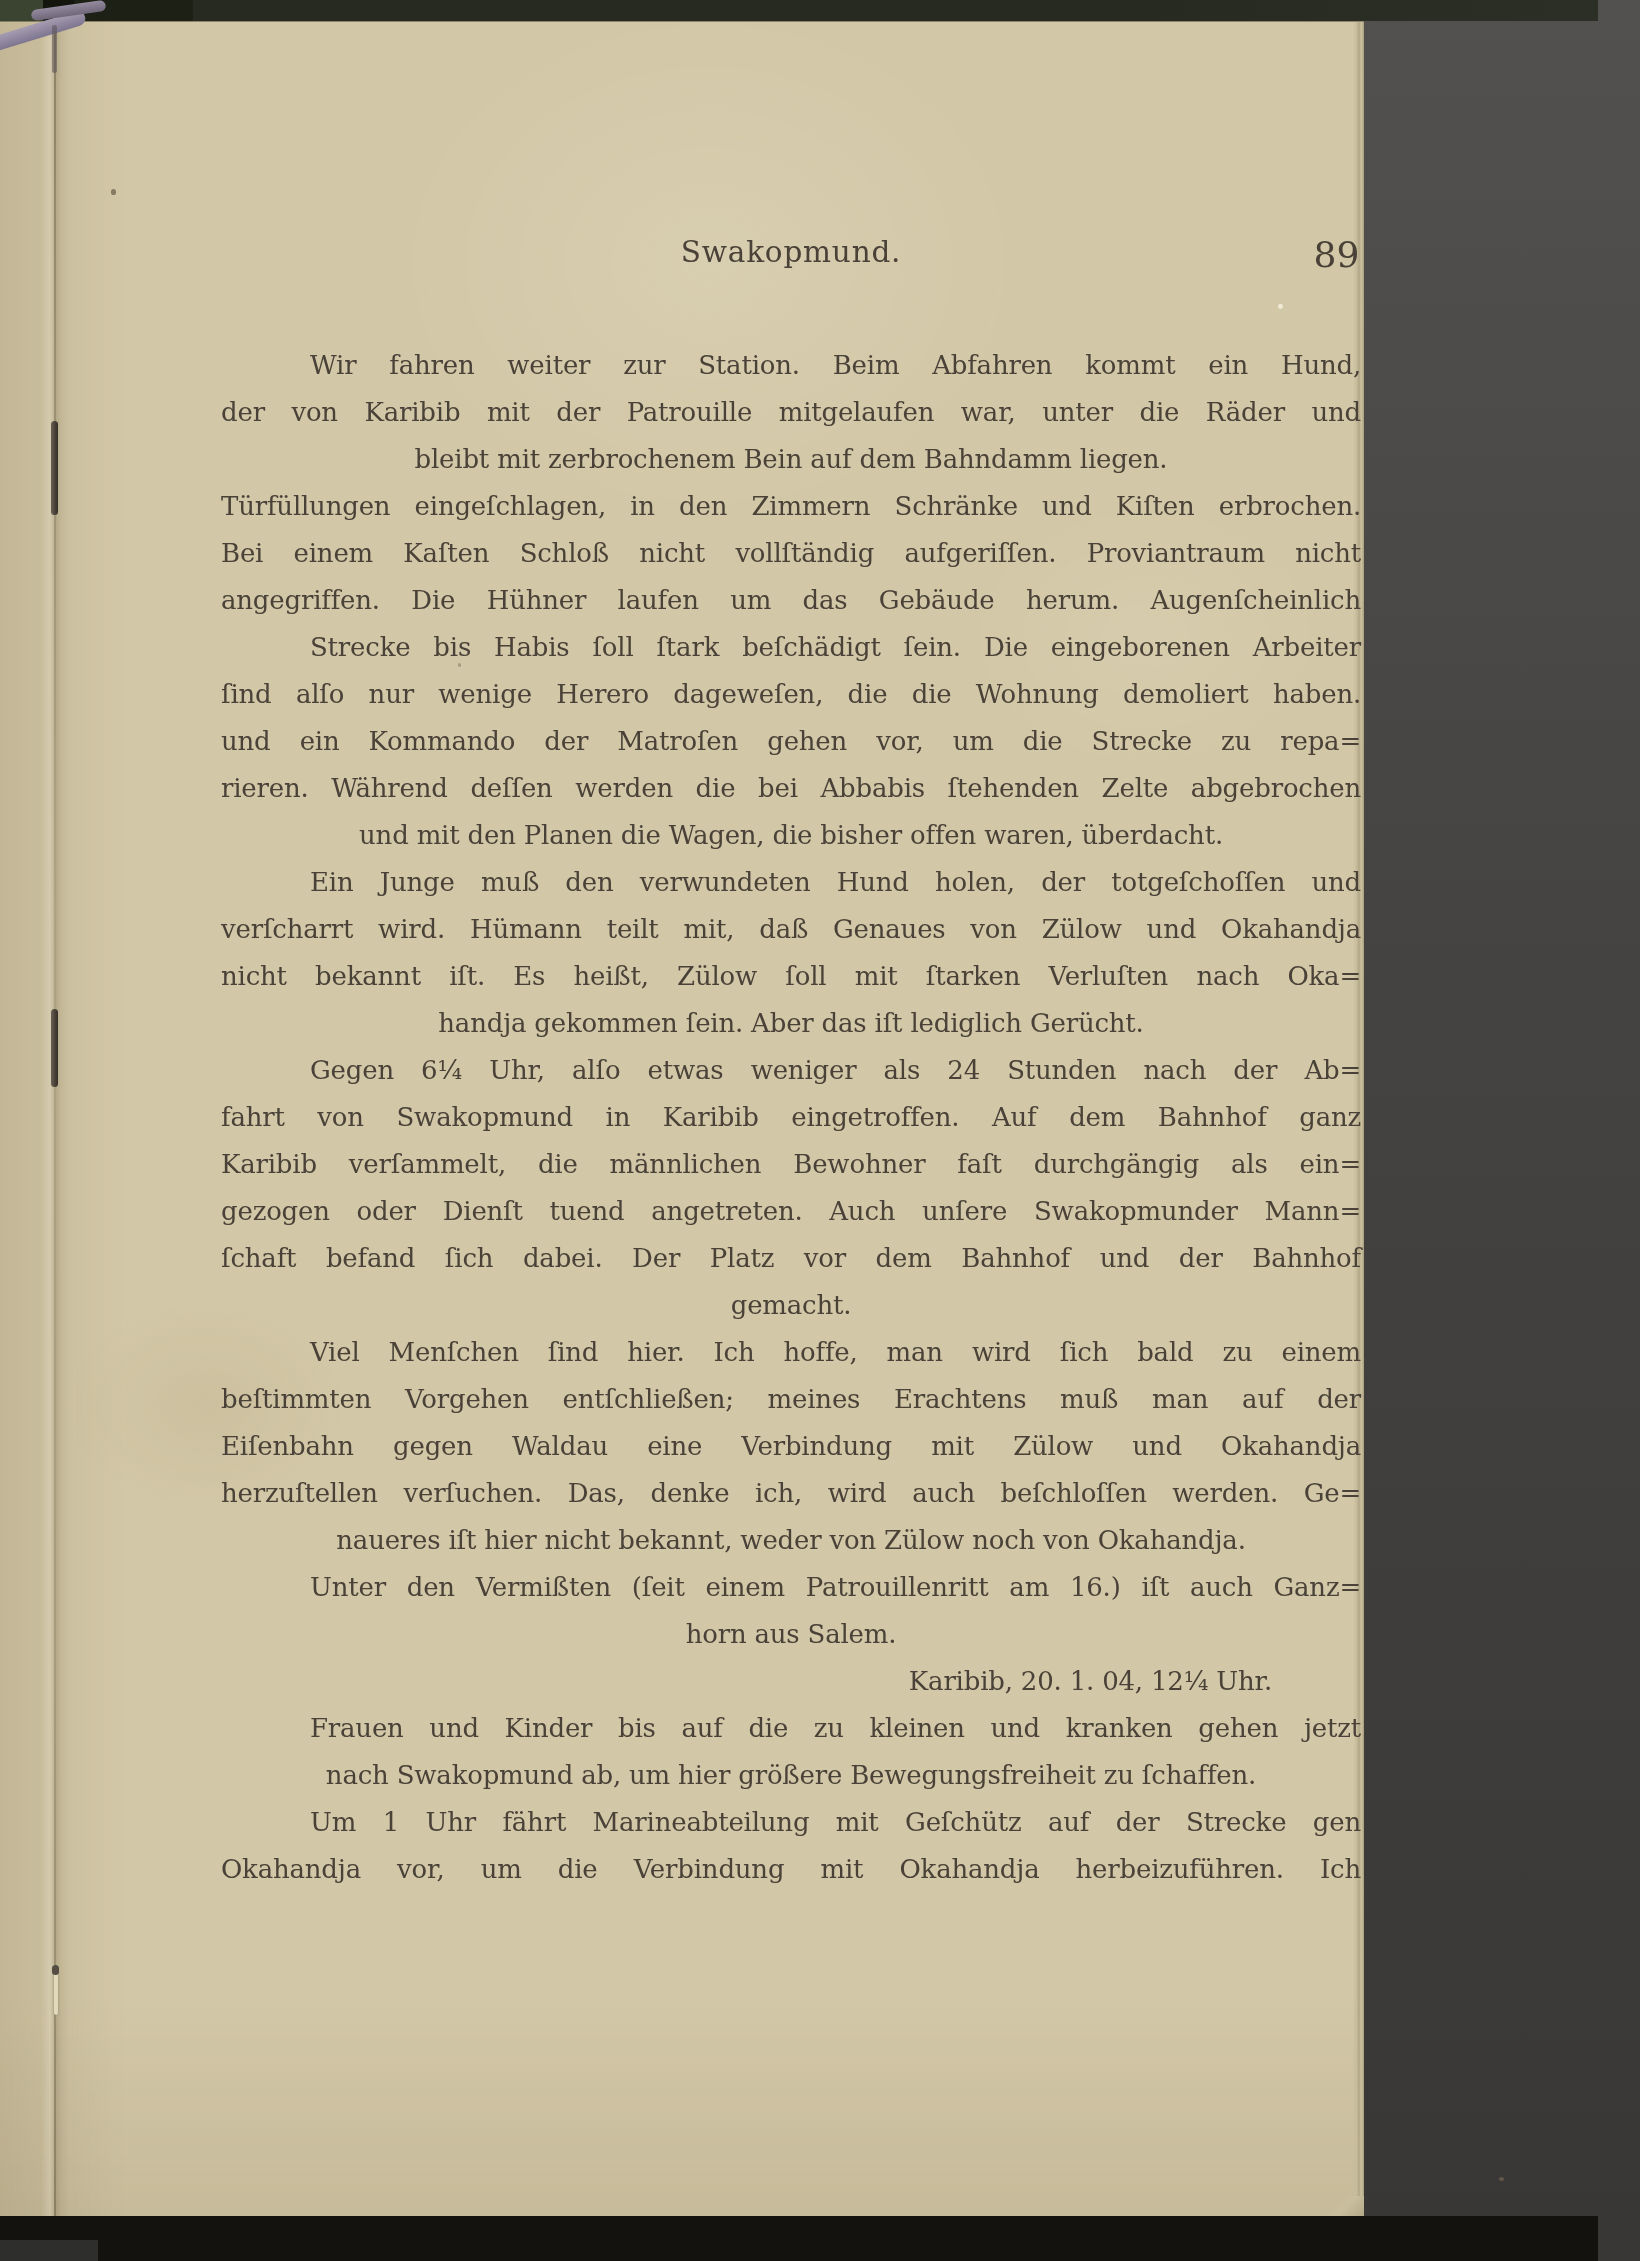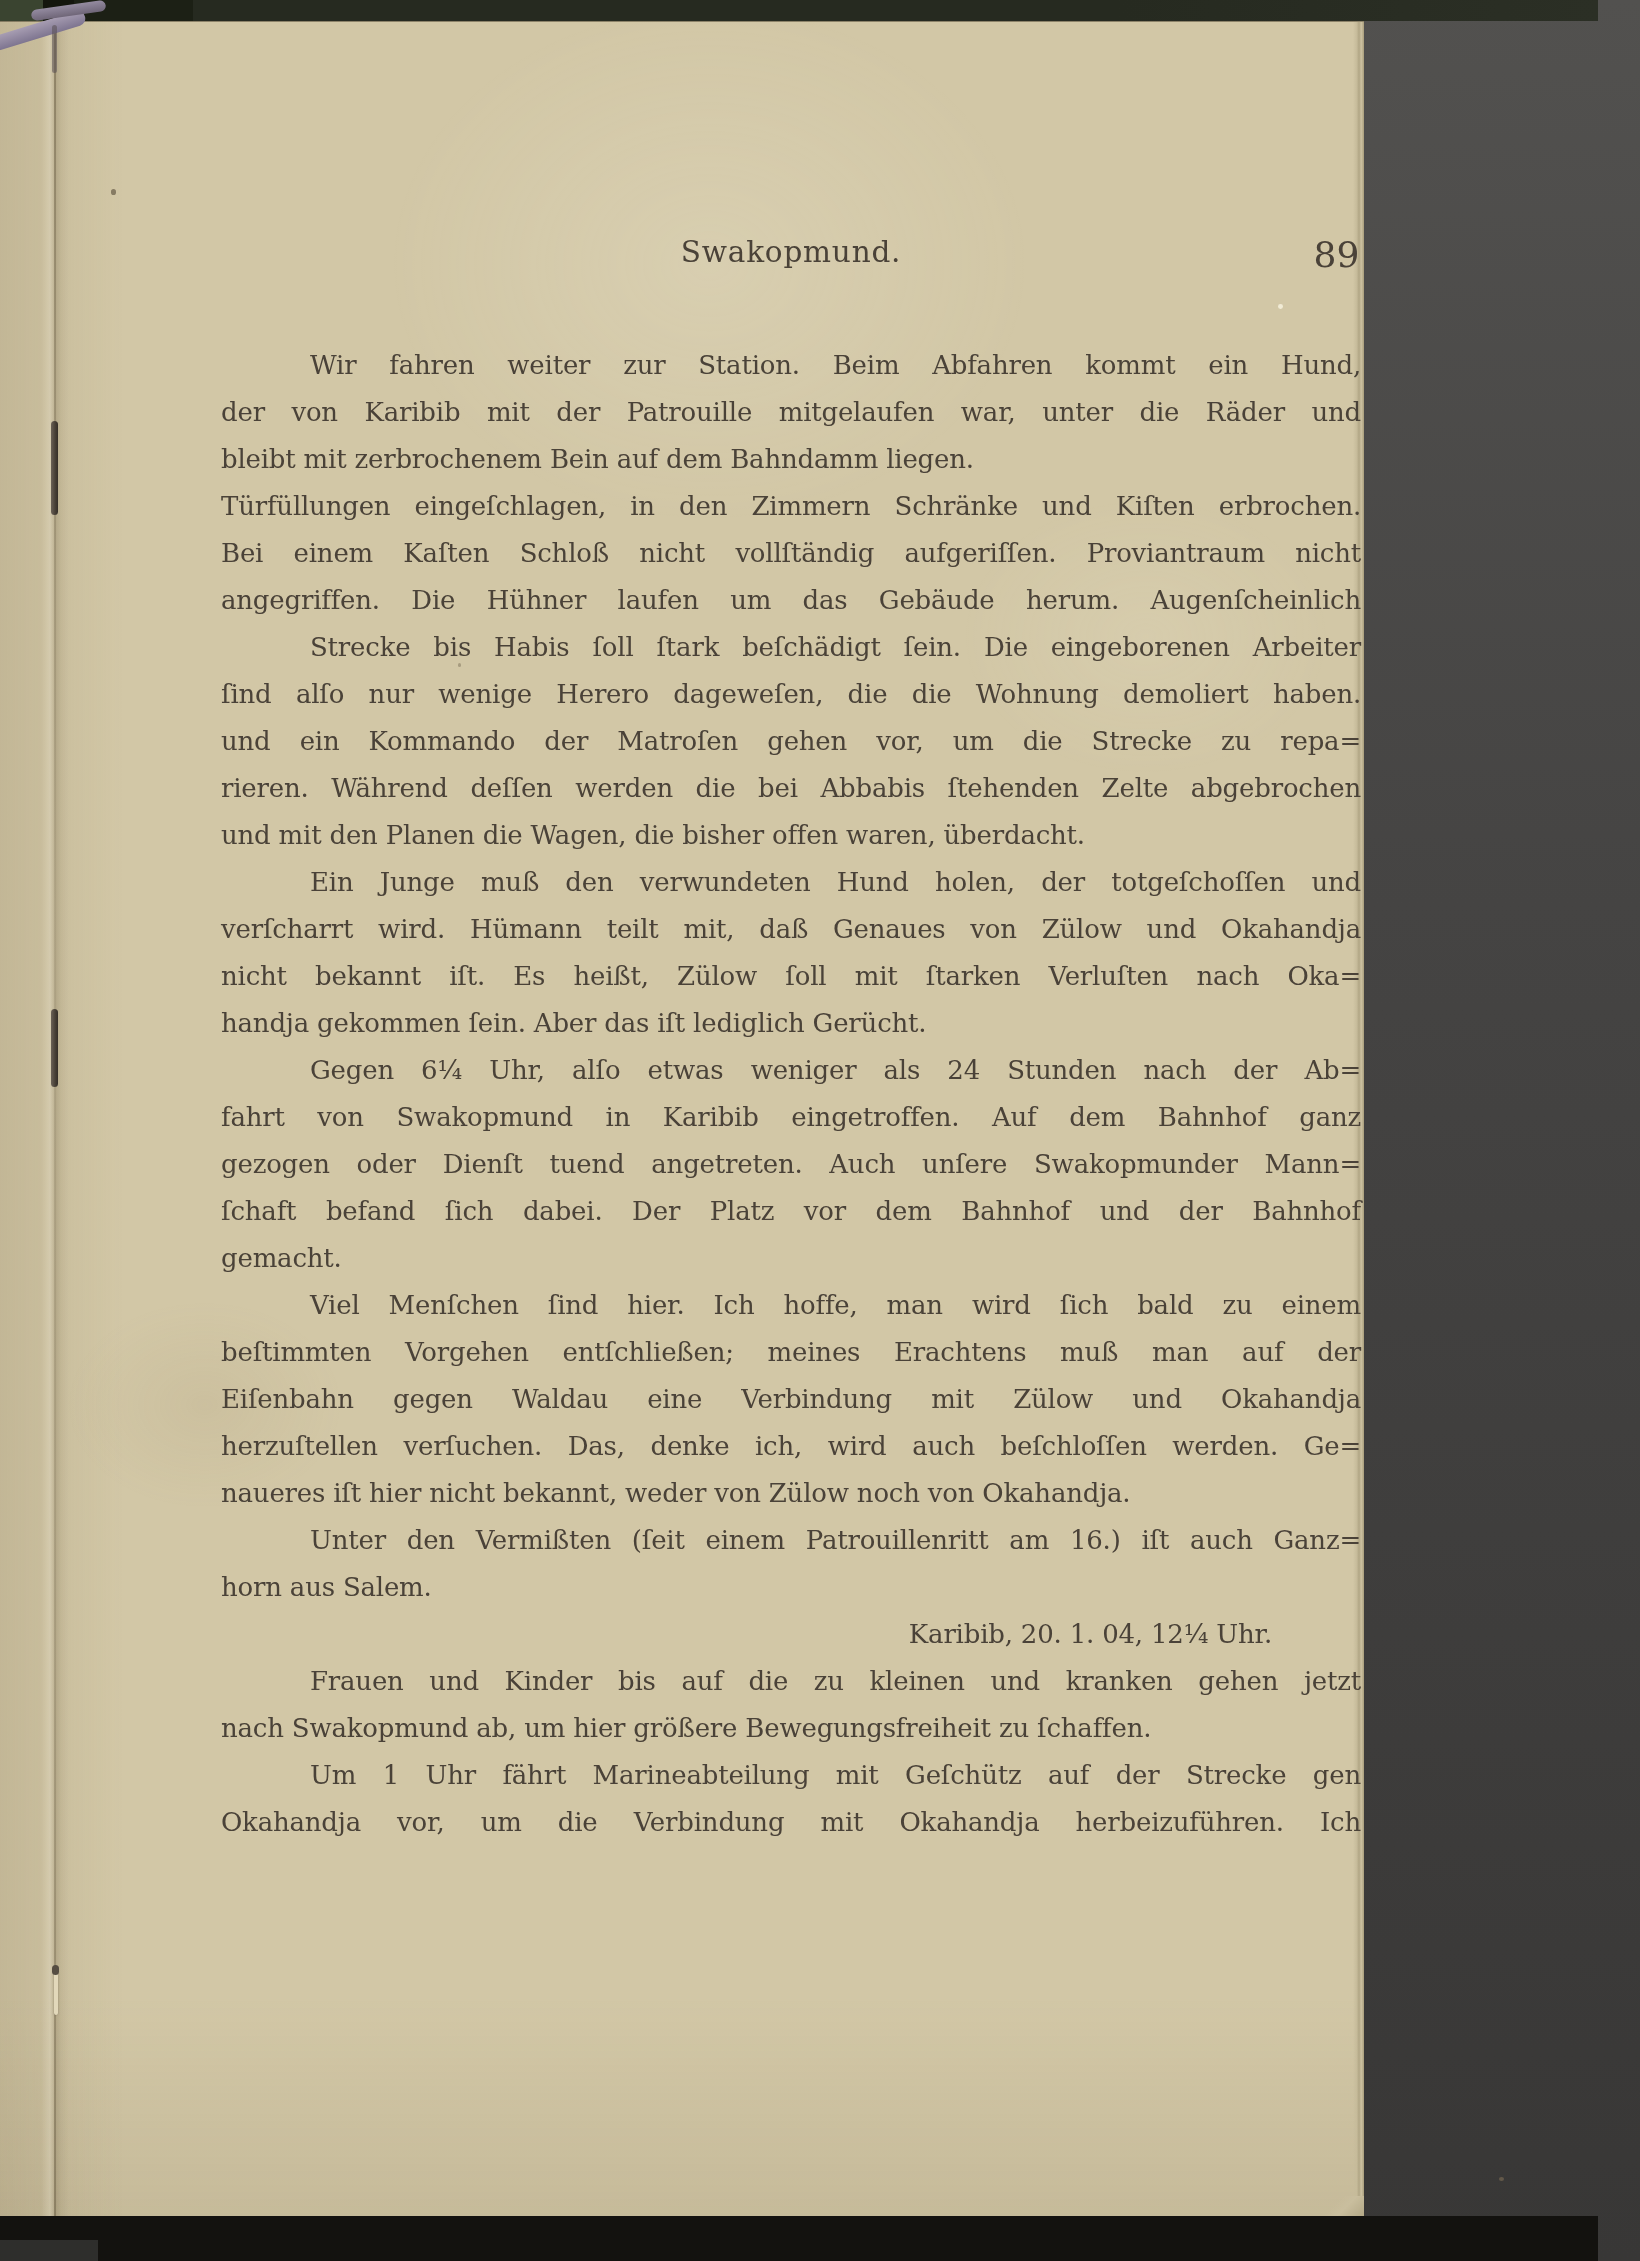--- a/index.html
+++ b/index.html
@@ -77,21 +77,21 @@
     position:absolute;left:50%;transform:translateX(-50%);
     letter-spacing:0.8px;
   }
   .page-number{position:absolute;right:1.6px;top:1.6px;font-size:36px;}
   .body-text{
     position:absolute;top:320px;width:100%;
     font-size:26px;line-height:47px;letter-spacing:-0.2px;
   }
   .line{height:47px;}
   .j{text-align:justify;text-align-last:justify;}
-  .last{text-align:left;}
+  .last{text-align:center;}
   .ind{text-indent:89px;}
   .dateline{text-align:right;padding-right:89px;}
 </style>
 </head>
 <body>
 
 <div class="top-band"></div>
 <div class="thread-purple-a"></div>
 <div class="thread-purple-b"></div>
 <div class="thread-tail"></div>
@@ -131,20 +131,21 @@
       <div class="line j">rieren. Während deſſen werden die bei Abbabis ſtehenden Zelte abgebrochen</div>
       <div class="line last">und mit den Planen die Wagen, die bisher offen waren, überdacht.</div>
 
       <div class="line j ind">Ein Junge muß den verwundeten Hund holen, der totgeſchoſſen und</div>
       <div class="line j">verſcharrt wird. Hümann teilt mit, daß Genaues von Zülow und Okahandja</div>
       <div class="line j">nicht bekannt iſt. Es heißt, Zülow ſoll mit ſtarken Verluſten nach Oka=</div>
       <div class="line last">handja gekommen ſein. Aber das iſt lediglich Gerücht.</div>
 
       <div class="line j ind">Gegen 6¹⁄₄ Uhr, alſo etwas weniger als 24 Stunden nach der Ab=</div>
       <div class="line j">fahrt von Swakopmund in Karibib eingetroffen. Auf dem Bahnhof ganz</div>
+      <div class="line j">Karibib verſammelt, die männlichen Bewohner faſt durchgängig als ein=</div>
       <div class="line j">gezogen oder Dienſt tuend angetreten. Auch unſere Swakopmunder Mann=</div>
       <div class="line j">ſchaft befand ſich dabei. Der Platz vor dem Bahnhof und der Bahnhof</div>
       <div class="line last">gemacht.</div>
 
       <div class="line j ind">Viel Menſchen ſind hier. Ich hoffe, man wird ſich bald zu einem</div>
       <div class="line j">beſtimmten Vorgehen entſchließen; meines Erachtens muß man auf der</div>
       <div class="line j">Eiſenbahn gegen Waldau eine Verbindung mit Zülow und Okahandja</div>
       <div class="line j">herzuſtellen verſuchen. Das, denke ich, wird auch beſchloſſen werden. Ge=</div>
       <div class="line last">naueres iſt hier nicht bekannt, weder von Zülow noch von Okahandja.</div>
 

